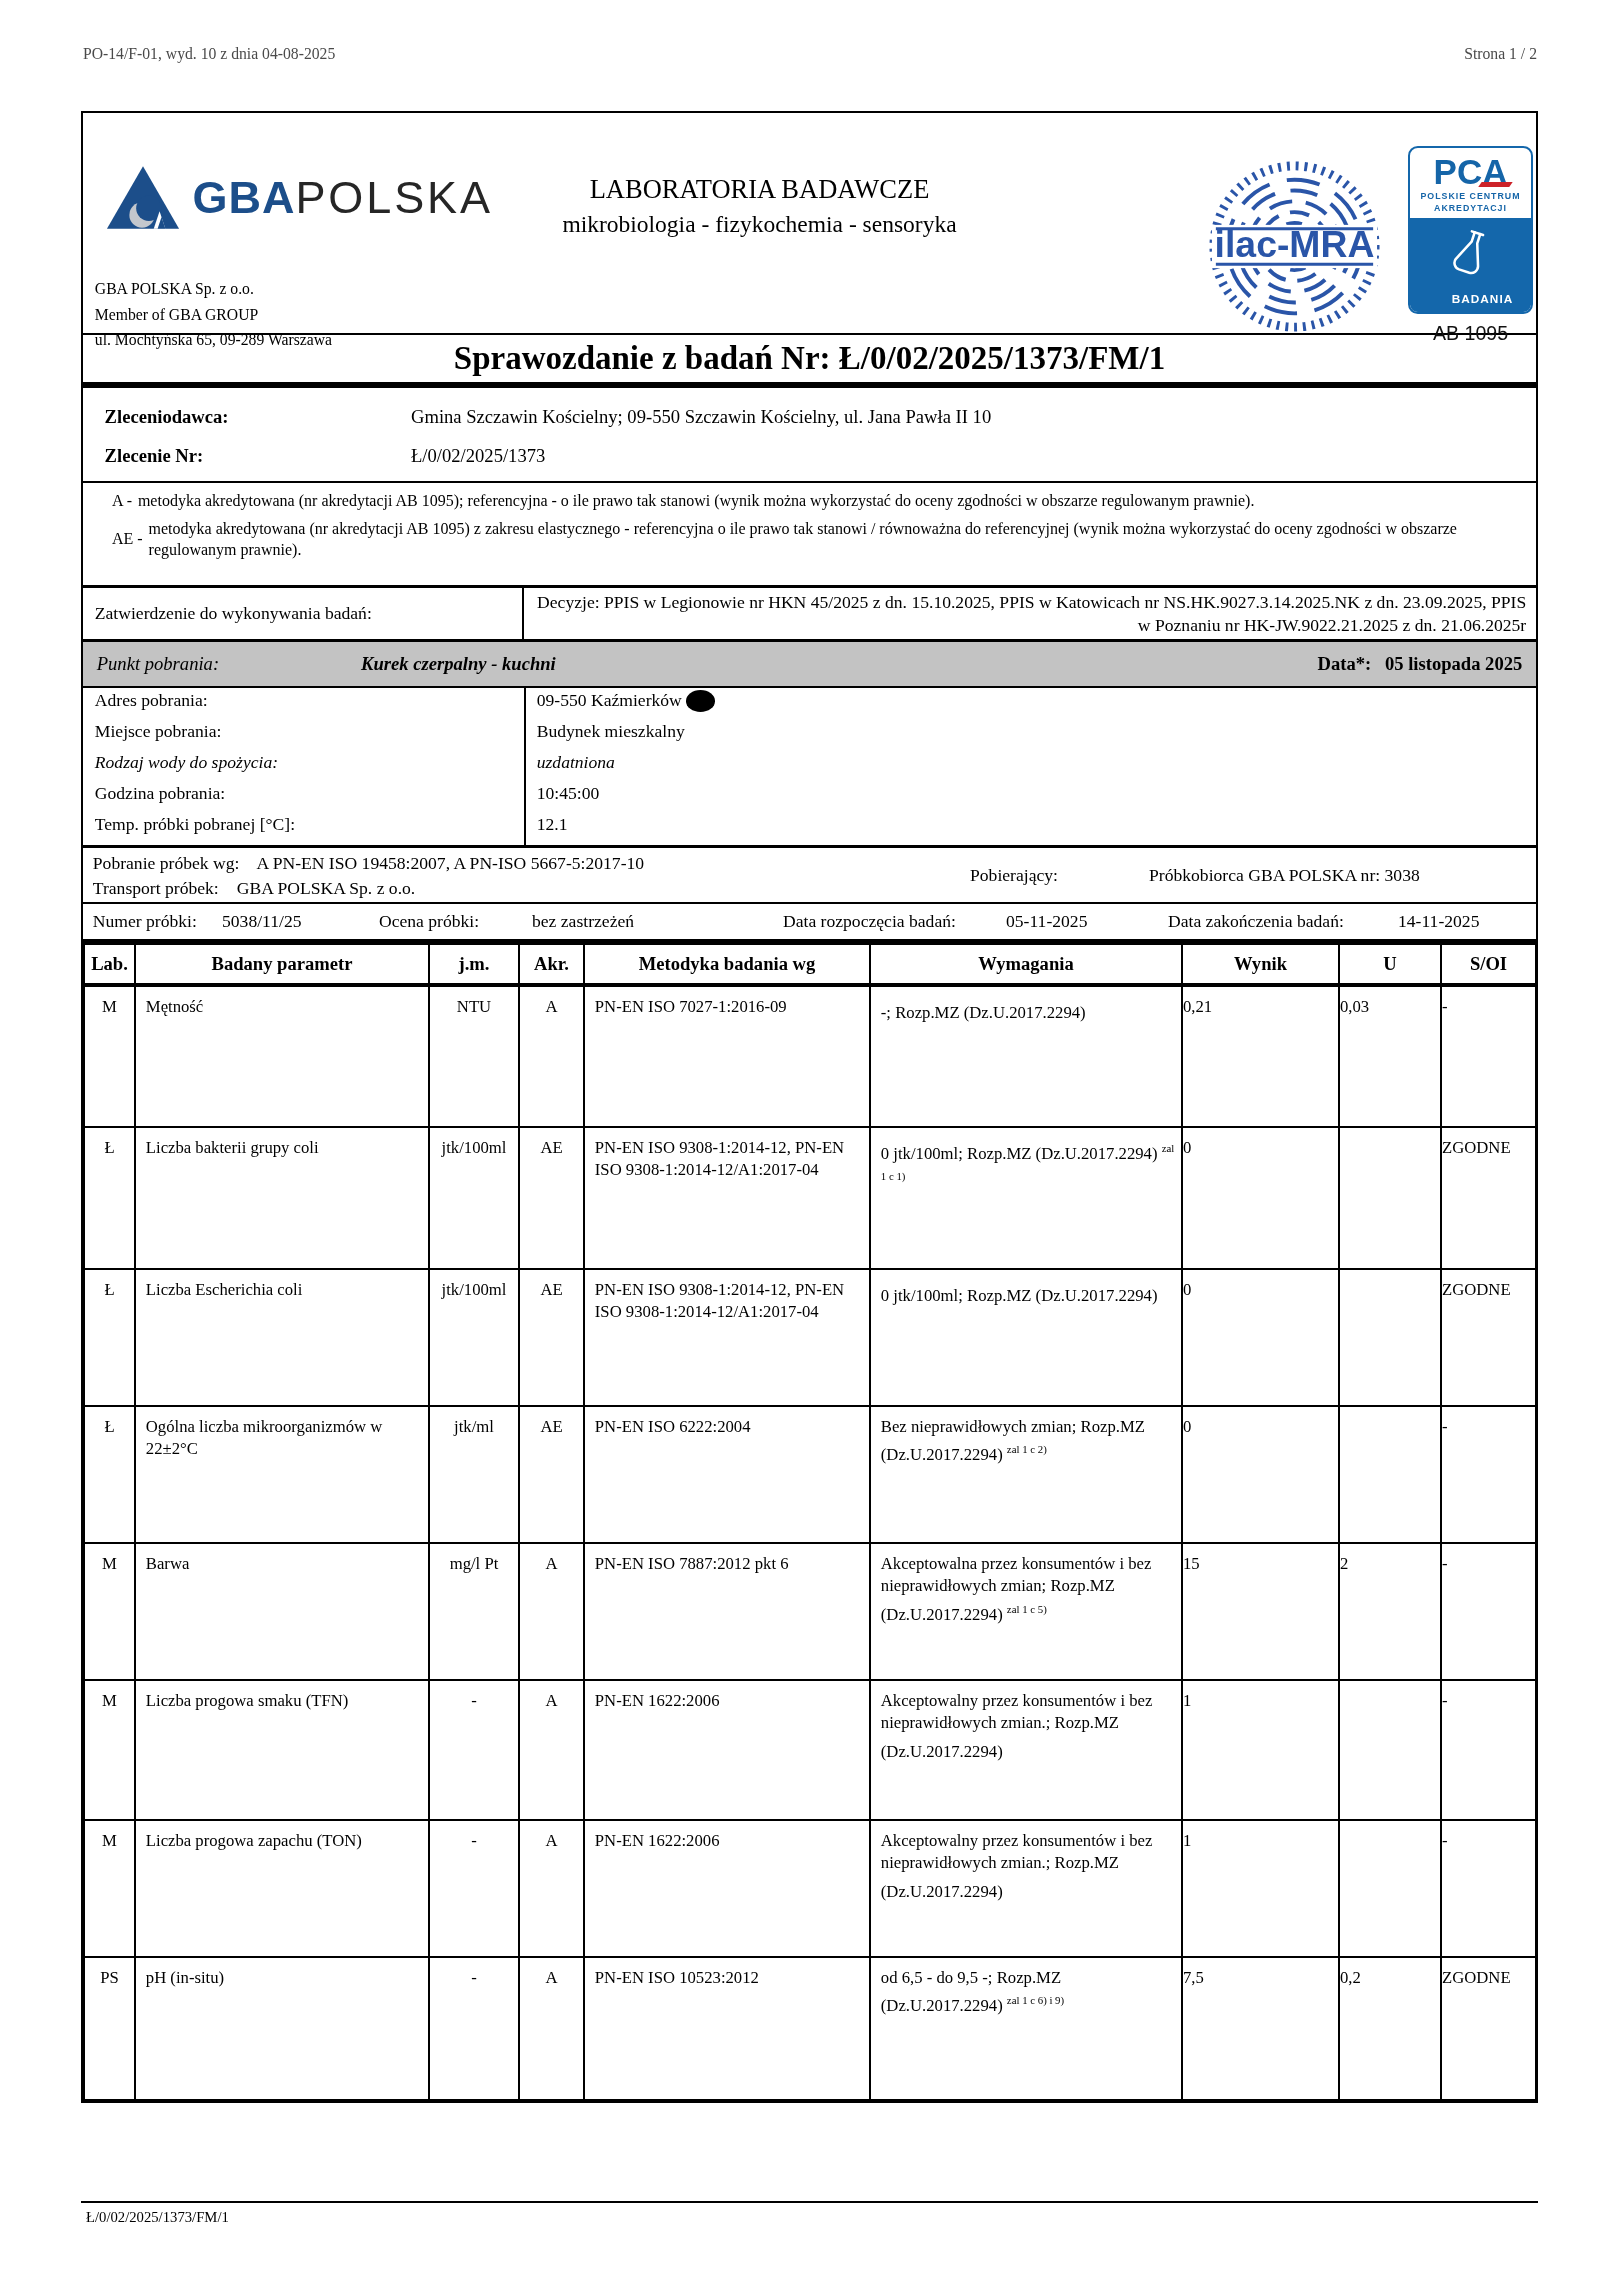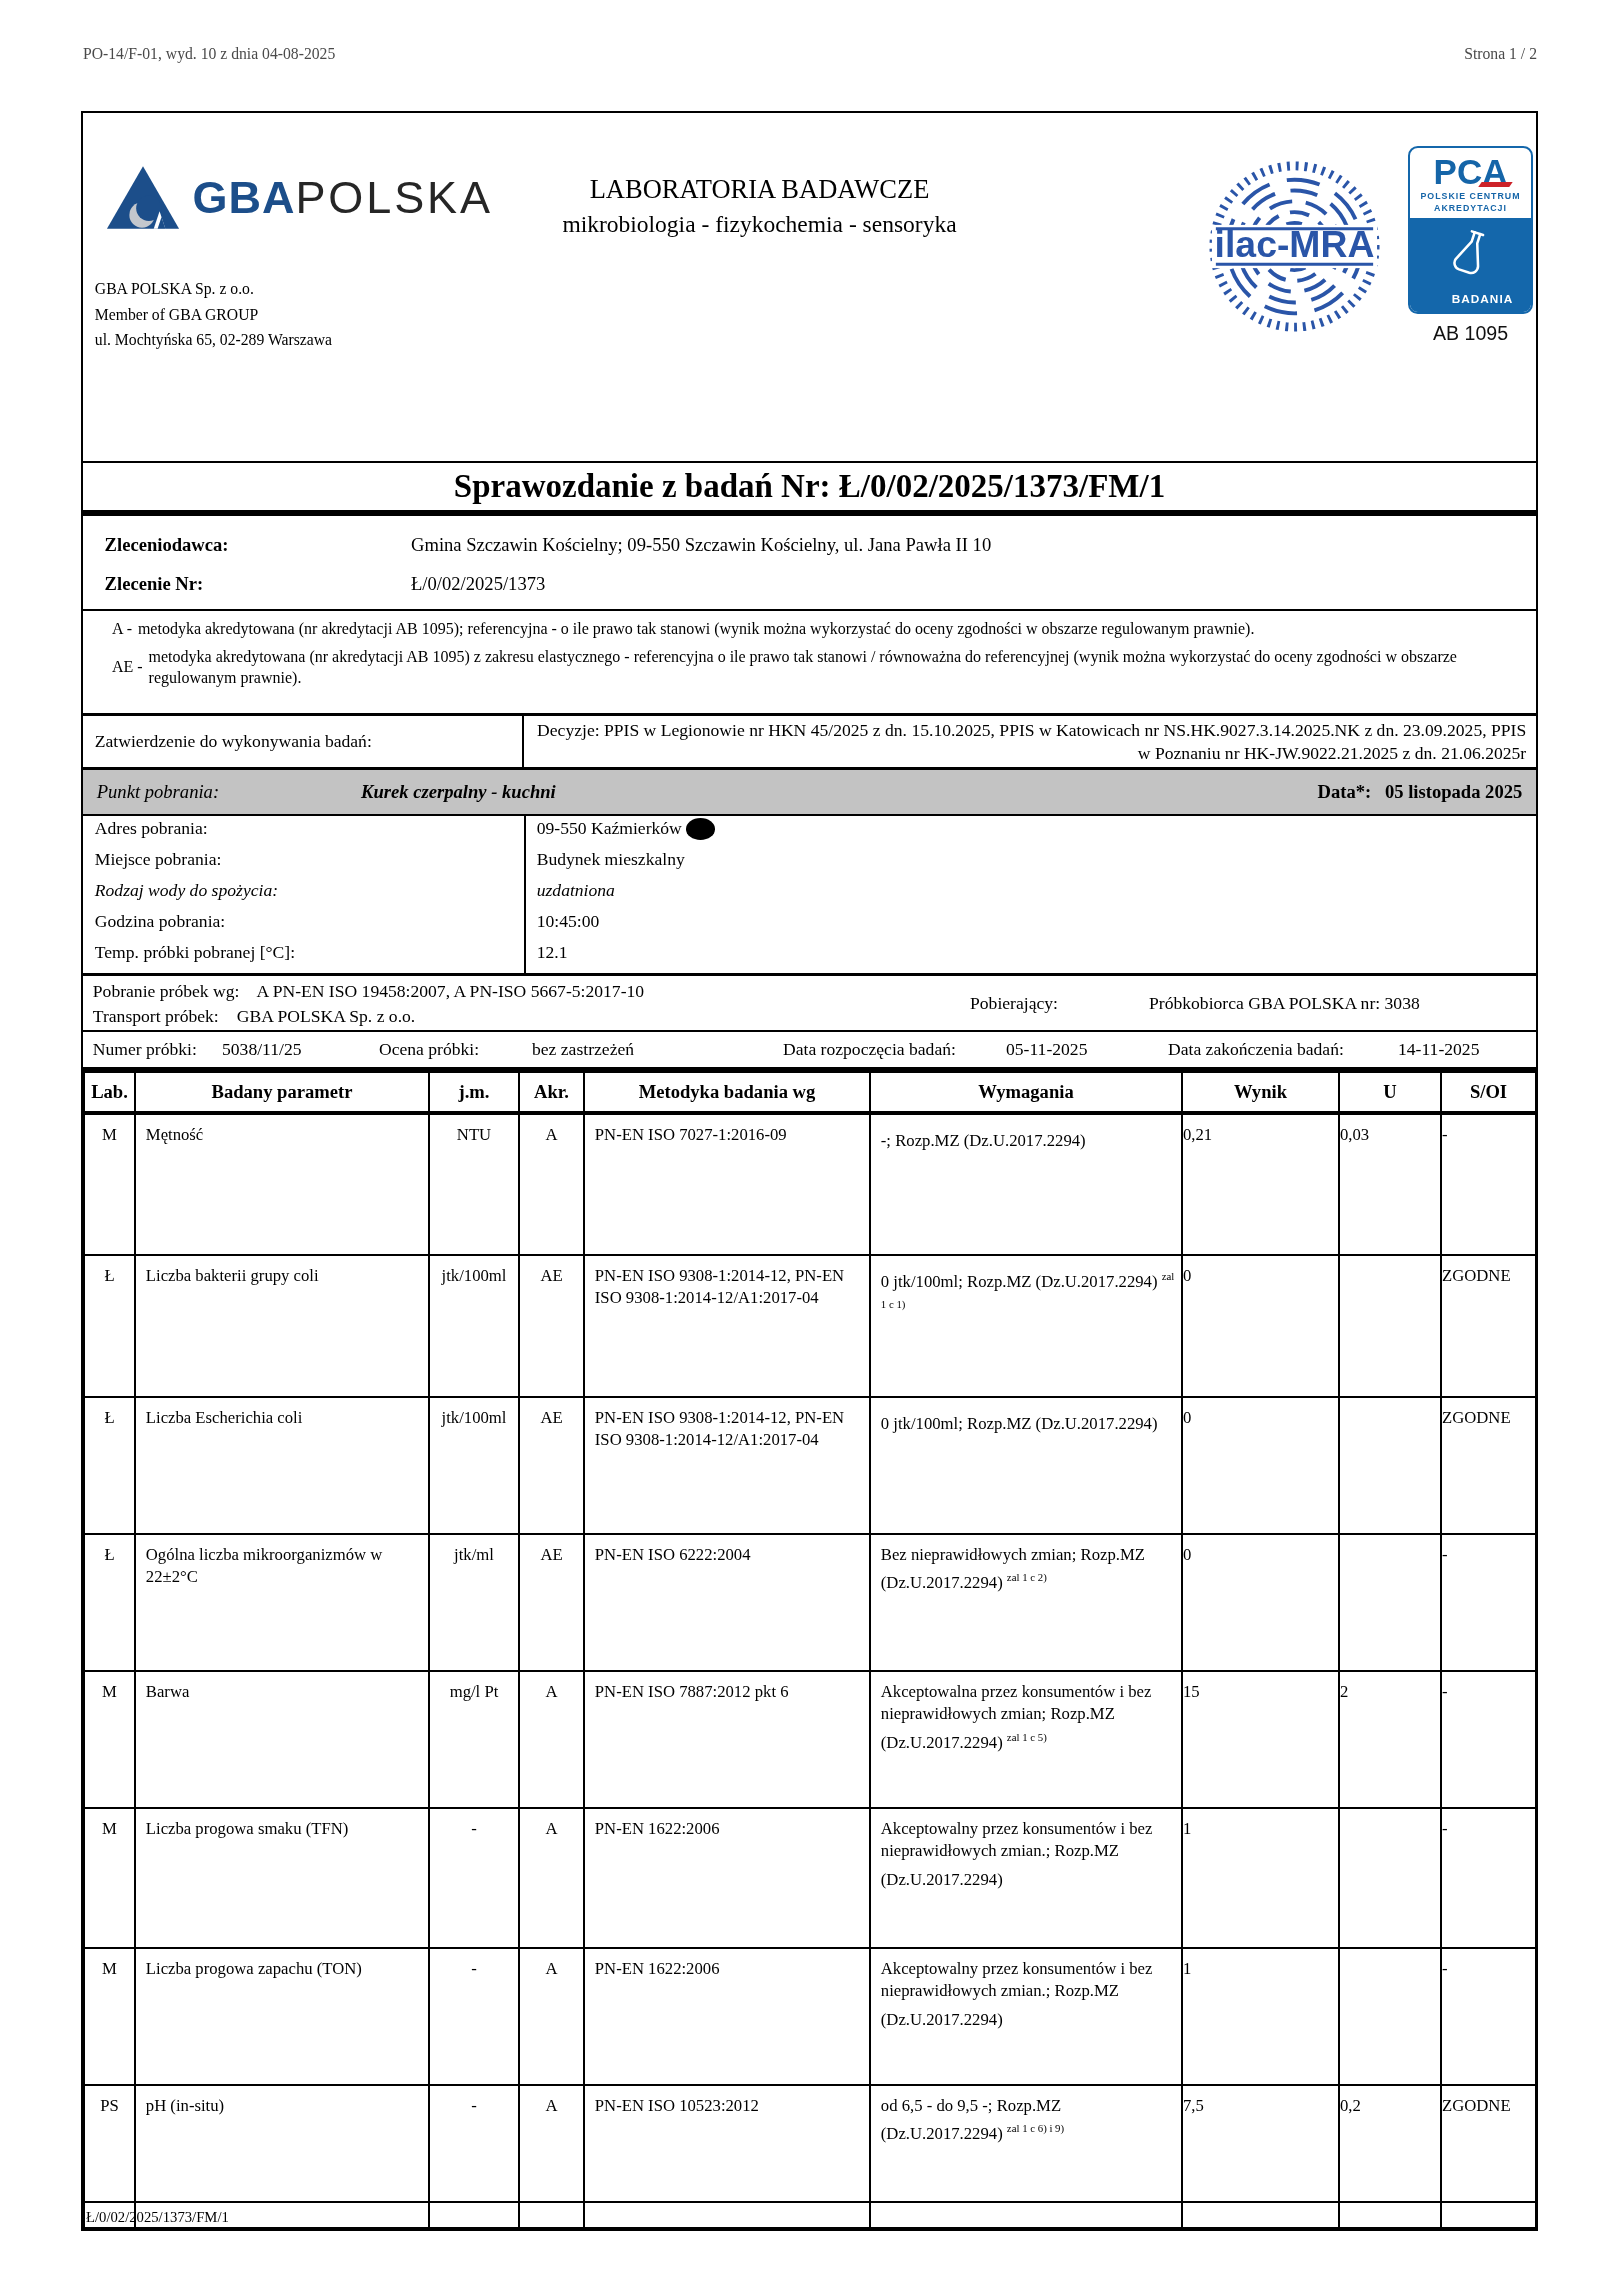--- a/index.html
+++ b/index.html
@@ -12,21 +12,21 @@
   .pg-head { position:absolute; top:45px; font-size:15.7px; color:#4a4a4a; }
   .pg-head.left { left:83px; }
   .pg-head.right { right:83px; }
   .pg-foot-line { position:absolute; left:81px; width:1457px; top:2201px; border-top:2px solid #000; }
   .pg-foot-text { position:absolute; left:86px; top:2209px; font-size:14.7px; }
 
   
   .doc { position:absolute; left:81px; top:111px; width:1457px; border:2.9px solid #000; background:#fff; }
 
   
-  .letterhead { position:relative; height:348px; }
+  .letterhead { position:relative; height:220px; }
   .lh-logo { position:absolute; left:21.6px; top:51px; display:flex; align-items:center; }
   .lh-logo svg { display:block; }
   .lh-logo .wordmark { font-family:"Liberation Sans", sans-serif; font-size:45px; margin-left:11.8px; letter-spacing:1px; }
   .lh-logo .gba { font-weight:bold; color:#1c4e8a; }
   .lh-logo .polska { font-weight:300; color:#262626; letter-spacing:2.9px; }
   .lh-company { position:absolute; left:11.8px; top:163px; font-size:15.7px; line-height:25.5px; }
   .lh-center { position:absolute; left:343px; top:61px; width:667px; text-align:center; }
   .lh-center .l1 { font-size:26.5px; }
   .lh-center .l2 { font-size:23.5px; margin-top:5.9px; }
   .lh-ilac { position:absolute; left:1125px; top:47px; }
@@ -128,21 +128,21 @@
           <circle cx="45" cy="45" r="13" fill="#1c4e8a"></circle>
           <path d="M56 48 L62 66 L50 66 Z" fill="#ffffff"></path>
           <path d="M58 54 L62 66 L54 66 Z" fill="#1c4e8a"></path>
         </svg>
       </span>
       <span class="wordmark"><span class="gba">GBA</span><span class="polska">POLSKA</span></span>
     </div>
     <div class="lh-company">
       <div>GBA POLSKA Sp. z o.o.</div>
       <div>Member of GBA GROUP</div>
-      <div>ul. Mochtyńska 65, 02-289 Warszawa</div>
+      <div>ul. Mochtyńska 65, 09-289 Warszawa</div>
     </div>
     <div class="lh-center">
       <div class="l1">LABORATORIA BADAWCZE</div>
       <div class="l2">mikrobiologia - fizykochemia - sensoryka</div>
     </div>
     <div class="lh-ilac">
       <svg width="173" height="173" viewBox="0 0 176 176">
         <circle cx="88" cy="88" r="82" fill="none" stroke="#2a55a8" stroke-width="9" stroke-dasharray="3 6"></circle>
         <circle cx="88" cy="88" r="68" fill="none" stroke="#2a55a8" stroke-width="4" stroke-dasharray="34 18"></circle>
         <circle cx="88" cy="88" r="57" fill="none" stroke="#2a55a8" stroke-width="4" stroke-dasharray="28 16"></circle>

